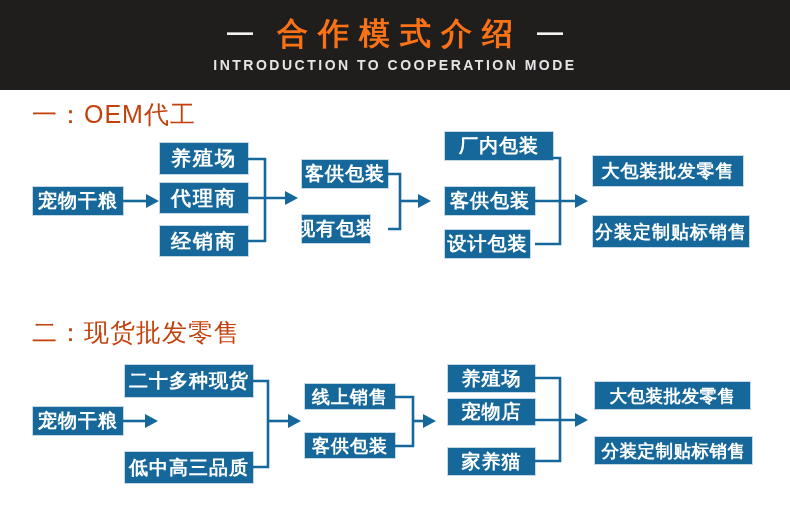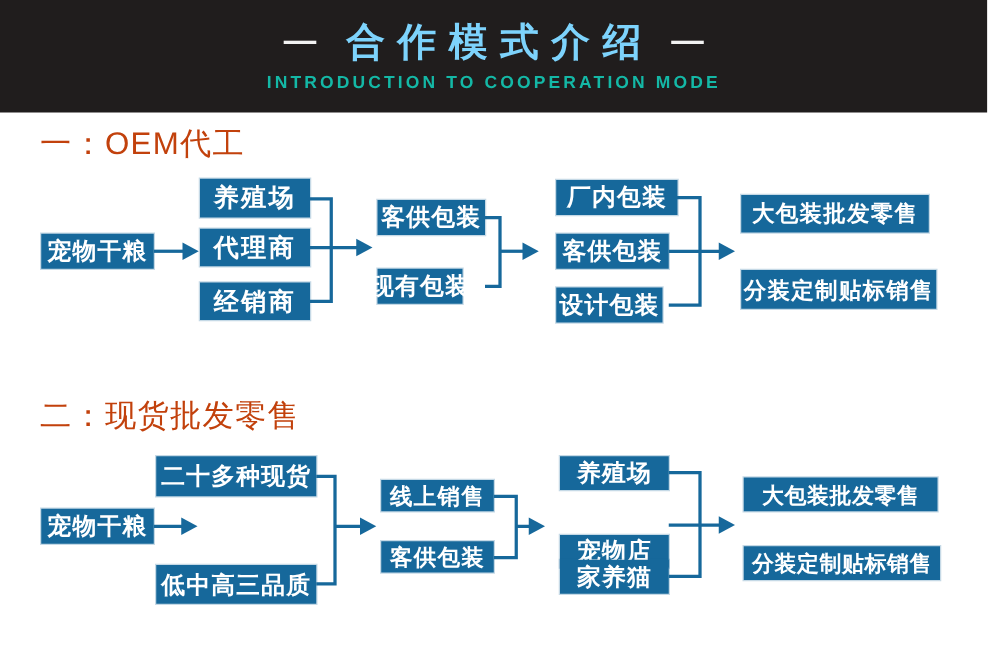--- a/index.html
+++ b/index.html
@@ -20,25 +20,25 @@
   .banner-title-row{
     display:flex;align-items:center;justify-content:center;gap:14px;
     color:#ffffff;
   }
   .banner-dash{
     font-size:26px;font-weight:bold;color:#f2f2f2;line-height:1;
     transform:translateY(-2px);
   }
   .banner-title{
     font-size:31px;font-weight:bold;letter-spacing:10px;
-    color:#7dd3fc;line-height:1.1;text-indent:10px;
+    color:#f97316;line-height:1.1;text-indent:10px;
   }
   .banner-subtitle{
     font-size:14px;font-weight:bold;letter-spacing:2.5px;
-    color:#14b8a6;
+    color:#e5e5e5;
   }
   
   .sec-heading{
     position:absolute;left:32px;
     font-size:25px;color:#c2410c;font-weight:normal;
     letter-spacing:1px;white-space:nowrap;
   }
   
   .bbox{
     position:absolute;
@@ -106,37 +106,37 @@
 
   <div class="bbox f19" style="left:33px;top:187px;width:90px;height:28px">宠物干粮</div>
 
   <div class="bbox f20" style="left:160px;top:143px;width:88px;height:31px">养殖场</div>
   <div class="bbox f20" style="left:160px;top:183px;width:88px;height:30px">代理商</div>
   <div class="bbox f20" style="left:160px;top:226px;width:88px;height:30px">经销商</div>
 
   <div class="bbox f19" style="left:302px;top:160px;width:86px;height:28px">客供包装</div>
   <div class="bbox f19" style="left:302px;top:215px;width:68px;height:28px">现有包装</div>
 
-  <div class="bbox f19" style="left:445px;top:144px;width:97px;height:28px">厂内包装</div>
+  <div class="bbox f19" style="left:445px;top:132px;width:108px;height:28px">厂内包装</div>
   <div class="bbox f19" style="left:445px;top:187px;width:90px;height:28px">客供包装</div>
   <div class="bbox f19" style="left:445px;top:230px;width:85px;height:28px">设计包装</div>
 
   <div class="bbox f18" style="left:593px;top:156px;width:150px;height:30px">大包装批发零售</div>
   <div class="bbox f18" style="left:593px;top:216px;width:156px;height:31px">分装定制贴标销售</div>
 
   <div class="sec-heading" style="top:316px">二：现货批发零售</div>
 
   <div class="bbox f19" style="left:33px;top:407px;width:90px;height:28px">宠物干粮</div>
 
   <div class="bbox f19" style="left:125px;top:365px;width:128px;height:32px">二十多种现货</div>
   <div class="bbox f19" style="left:125px;top:452px;width:128px;height:31px">低中高三品质</div>
 
   <div class="bbox f18" style="left:305px;top:384px;width:90px;height:25px">线上销售</div>
   <div class="bbox f18" style="left:305px;top:433px;width:90px;height:25px">客供包装</div>
 
   <div class="bbox f19" style="left:448px;top:365px;width:87px;height:27px">养殖场</div>
-  <div class="bbox f19" style="left:448px;top:428px;width:87px;height:26px">宠物店</div>
+  <div class="bbox f19" style="left:448px;top:399px;width:87px;height:26px">宠物店</div>
   <div class="bbox f19" style="left:448px;top:448px;width:87px;height:27px">家养猫</div>
 
   <div class="bbox f17" style="left:595px;top:382px;width:155px;height:27px">大包装批发零售</div>
   <div class="bbox f17" style="left:595px;top:437px;width:157px;height:27px">分装定制贴标销售</div>
 
 </div>
 
 </body></html>

